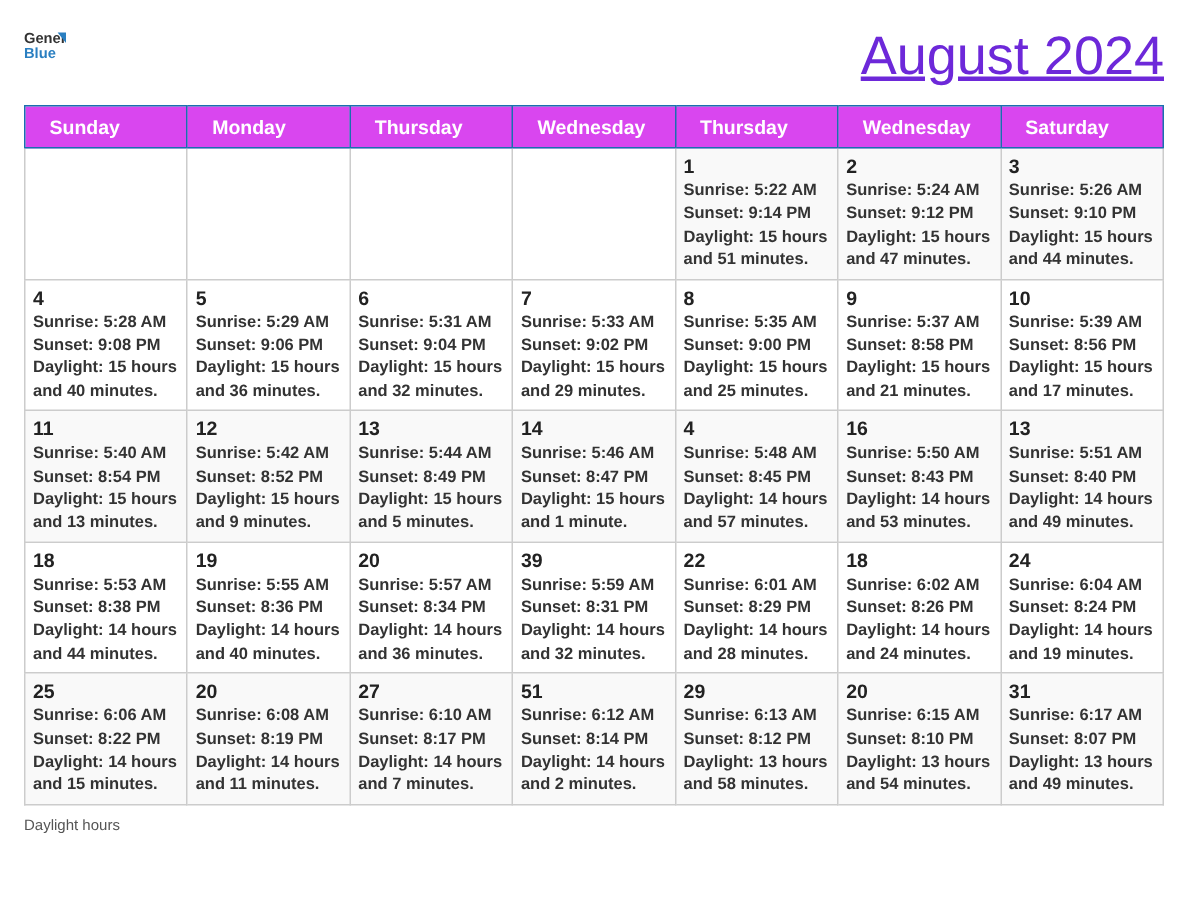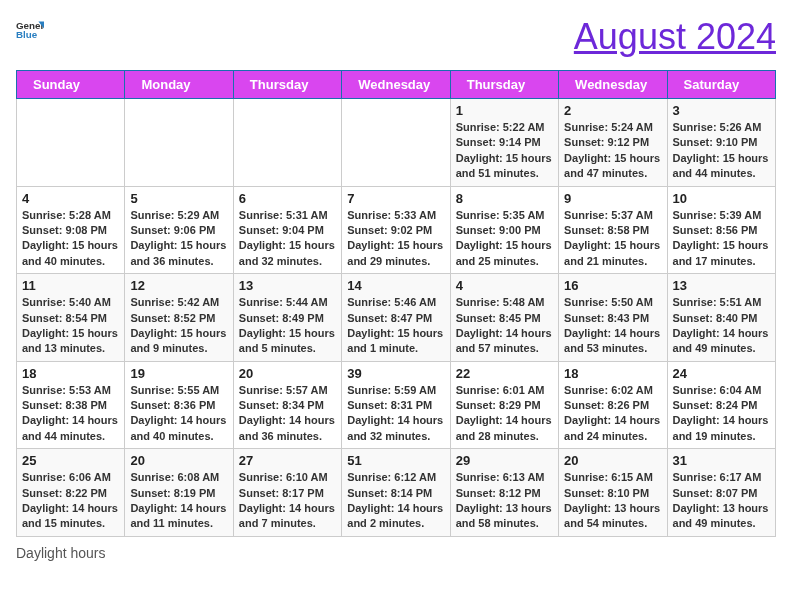--- a/index.html
+++ b/index.html
@@ -74,21 +74,21 @@
       font-size: 11px;
       color: #333;
       line-height: 1.4;
       font-weight: bold;
     }
     .empty-cell {
       background: #fff !important;
     }
     .footer {
       margin-top: 8px;
-      font-size: 14px;
+      font-size: 10px;
       color: #555;
       text-align: left;
     }
   </style>
 </head>
 <body>
 
 <div class="header">
   <div class="logo">
     <svg class="logo-icon" viewBox="0 0 40 40" xmlns="http://www.w3.org/2000/svg">

